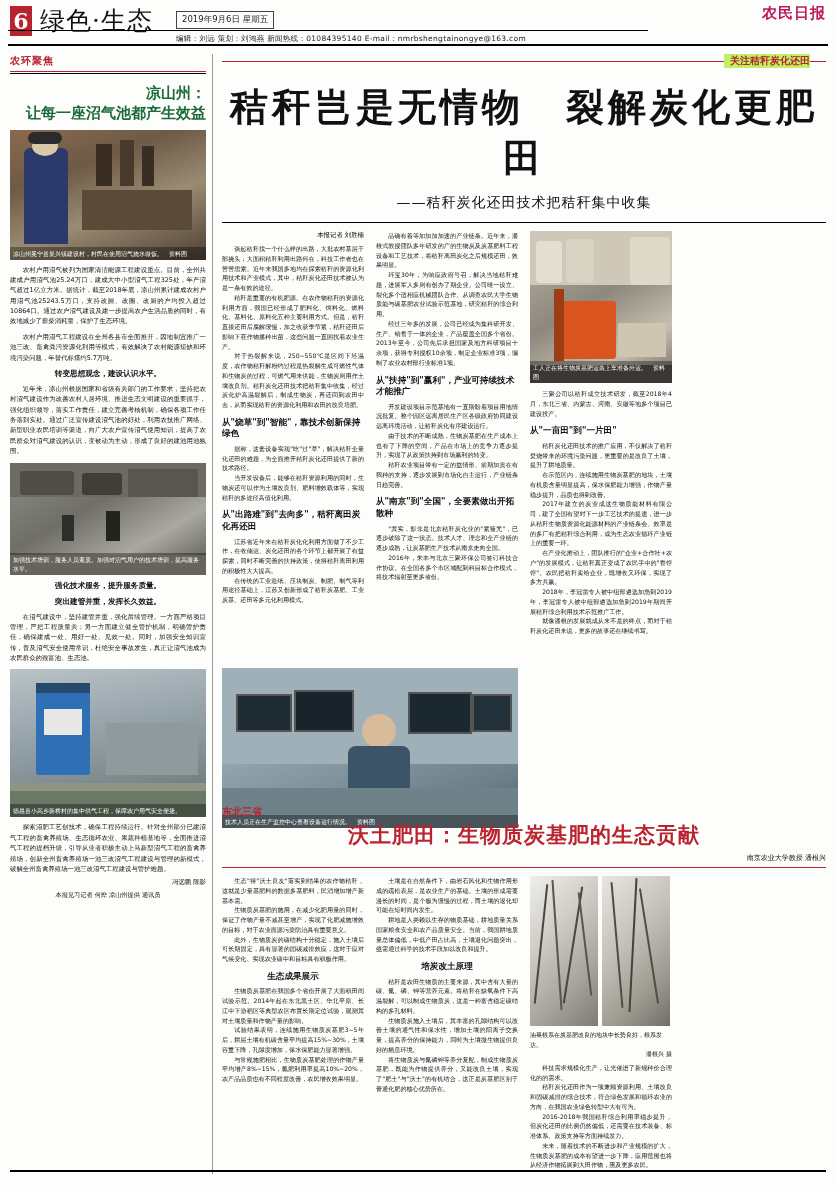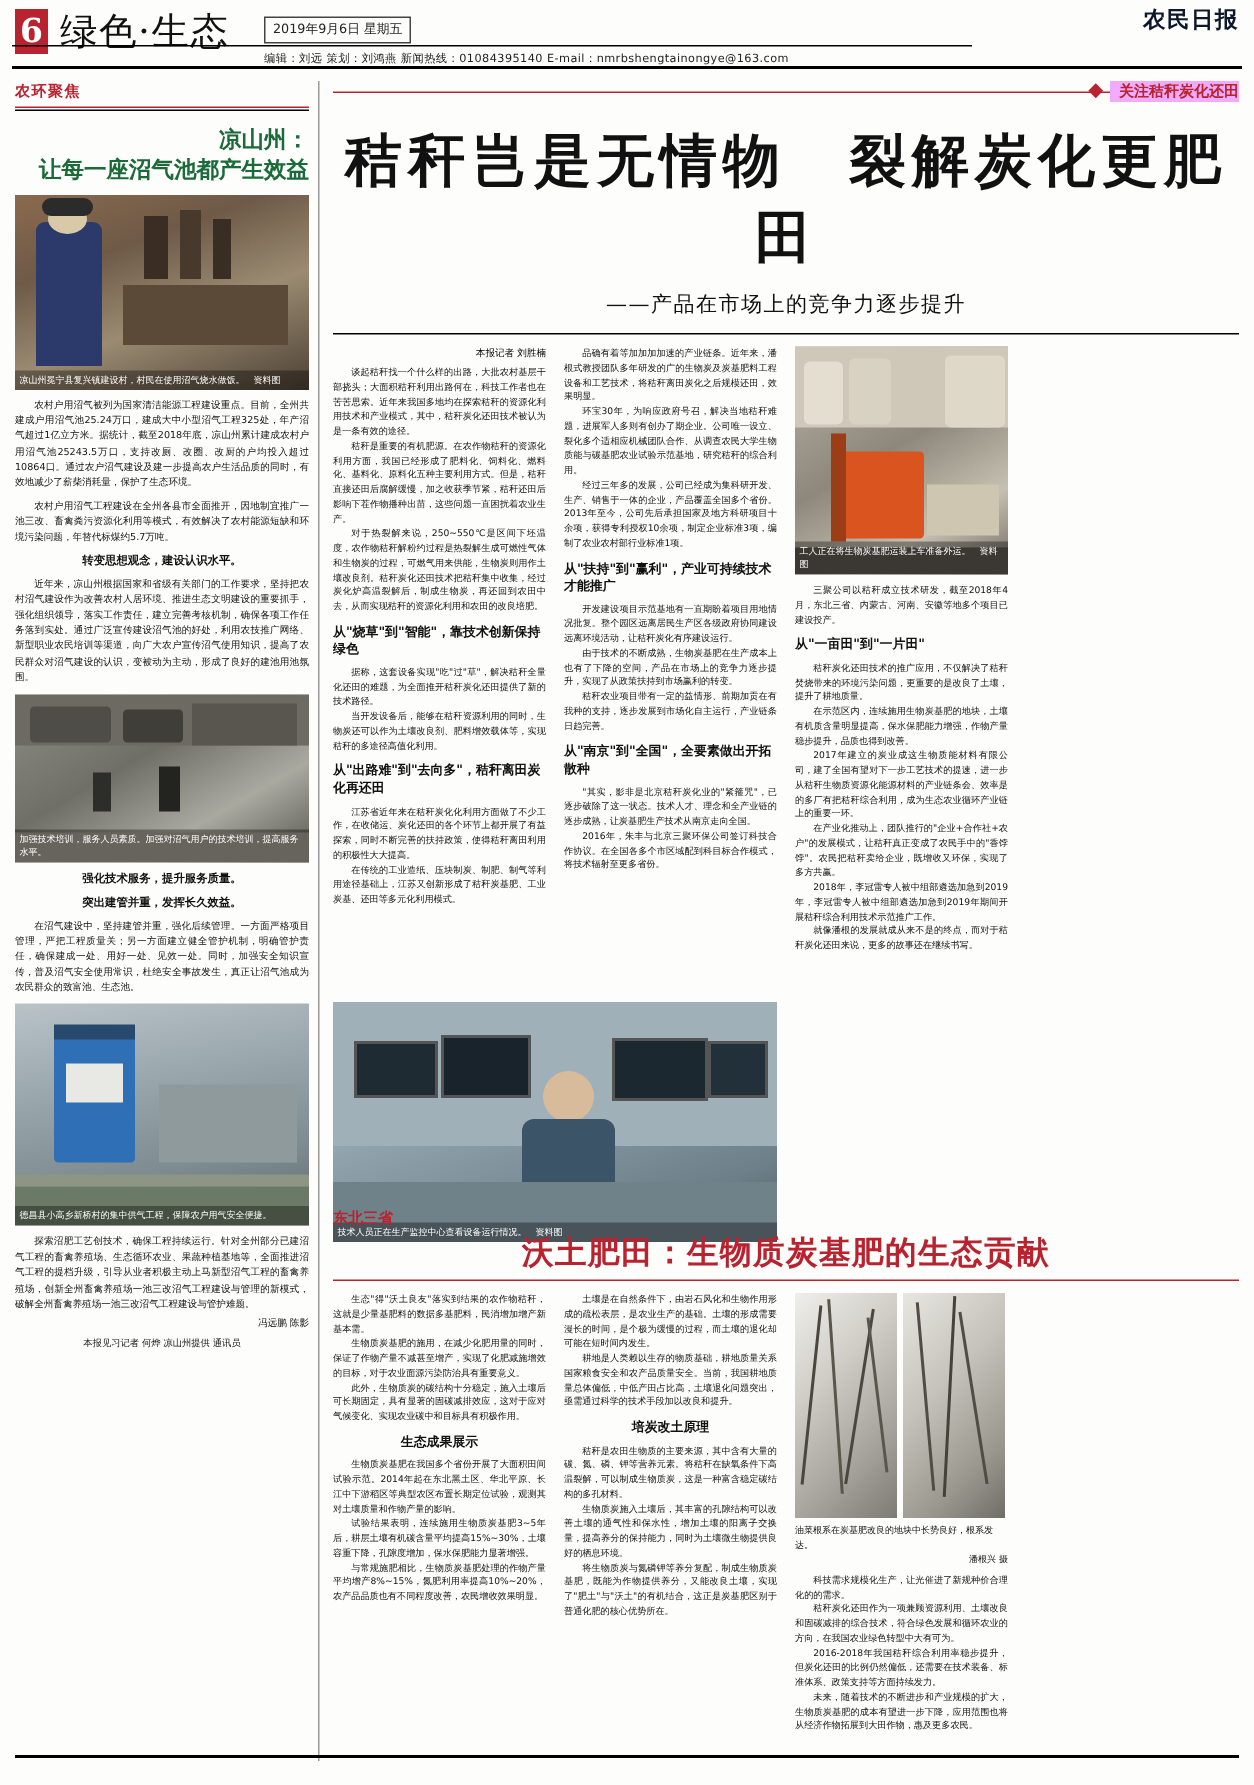--- a/index.html
+++ b/index.html
@@ -11,21 +11,21 @@
   
   .masthead{position:absolute;left:0;top:0;width:836px;height:46px;}
   .mast-num{position:absolute;left:10px;top:6px;width:22px;height:30px;
     background:#b8232f;color:#fff;font-size:22px;font-weight:bold;line-height:30px;text-align:center;
     font-family:"DejaVu Serif","Liberation Serif",serif;}
   .mast-title{position:absolute;left:40px;top:4px;font-size:25px;font-weight:normal;letter-spacing:1px;
     font-family:"DejaVu Serif","Liberation Serif",serif;color:#111;}
   .mast-date{position:absolute;left:176px;top:11px;font-size:8.5px;color:#222;
     border:0.5px solid #444;padding:2px 5px;}
   .mast-right{position:absolute;right:10px;top:4px;font-size:15px;font-weight:bold;
-    font-family:"DejaVu Serif","Liberation Serif",serif;color:#0f172a;letter-spacing:1px;}
+    font-family:"DejaVu Serif","Liberation Serif",serif;color:#be185d;letter-spacing:1px;}
   .mast-rule{position:absolute;left:8px;top:30px;width:640px;border-top:1px solid #000;}
   .mast-credits{position:absolute;left:176px;top:34px;font-size:7.5px;color:#222;letter-spacing:.3px;}
   .mast-sep{position:absolute;left:8px;top:44px;width:820px;border-top:2px solid #000;}
 
   
   .leftcol{position:absolute;left:10px;top:54px;width:196px;height:1120px;}
   .sec-label{font-size:10px;font-weight:bold;color:#b8232f;letter-spacing:1px;
     font-family:"DejaVu Serif","Liberation Serif",serif;}
   .sec-bar{border-top:1px solid #b8232f;margin-top:3px;width:100%;}
   .sec-bar2{border-top:1px solid #000;margin-top:1px;width:100%;}
@@ -40,21 +40,21 @@
   .sign{font-size:6.4px;text-align:right;margin-top:4px;color:#111;}
   .byline-c{font-size:6.2px;text-align:center;margin-top:4px;color:#111;}
 
   
   .vrule{position:absolute;top:54px;width:0;border-left:1px solid #999;height:1120px;}
 
   
   .right{position:absolute;left:222px;top:54px;width:604px;}
   .topic-bar{position:relative;height:14px;}
   .topic-bar .line{position:absolute;top:7px;left:0;width:604px;border-top:1px solid #b8232f;}
-  .topic-bar .txt{position:absolute;right:0;top:0;background:#f0abfc;padding-left:6px;
+  .topic-bar .txt{position:absolute;right:16px;top:0;background:#bef264;padding-left:6px;
     font-size:10px;font-weight:bold;color:#b8232f;font-family:"DejaVu Serif","Liberation Serif",serif;}
   .topic-bar .dia{position:absolute;right:92px;top:3px;width:7px;height:7px;background:#b8232f;
     transform:rotate(45deg);}
   .headline{font-size:38px;font-weight:bold;text-align:center;margin-top:14px;color:#111;
     font-family:"DejaVu Serif","Liberation Serif",serif;letter-spacing:4px;}
   .subheadline{font-size:14px;text-align:center;margin-top:10px;color:#111;letter-spacing:1px;
     font-family:"DejaVu Serif","Liberation Serif",serif;}
   .hrule{border-top:1px solid #000;margin-top:10px;}
 
   .cols{display:flex;margin-top:8px;}
@@ -151,21 +151,21 @@
 
   <div class="right">
 
     <div class="topic-bar">
       <div class="line"></div>
       <div class="dia"></div>
       <div class="txt">关注秸秆炭化还田</div>
     </div>
 
     <div class="headline">秸秆岂是无情物　裂解炭化更肥田</div>
-    <div class="subheadline">——产品在市场上的竞争力逐步提升</div>
+    <div class="subheadline">——秸秆炭化还田技术把秸秆集中收集</div>
     <div class="hrule"></div>
 
     <div class="cols">
 
       <div class="col">
         <div class="byline-r">本报记者 刘胜楠</div>
         <div class="body-xs">谈起秸秆找一个什么样的出路，大批农村基层干部挠头；大面积秸秆利用出路何在，科技工作者也在苦苦思索。近年来我国多地均在探索秸秆的资源化利用技术和产业模式，其中，秸秆炭化还田技术被认为是一条有效的途径。</div>
         <div class="body-xs">秸秆是重要的有机肥源。在农作物秸秆的资源化利用方面，我国已经形成了肥料化、饲料化、燃料化、基料化、原料化五种主要利用方式。但是，秸秆直接还田后腐解缓慢，加之收获季节紧，秸秆还田后影响下茬作物播种出苗，这些问题一直困扰着农业生产。</div>
         <div class="body-xs">对于热裂解来说，250~550℃是区间下坯温度，农作物秸秆解粉约过程是热裂解生成可燃性气体和生物炭的过程，可燃气用来供能，生物炭则用作土壤改良剂。秸秆炭化还田技术把秸秆集中收集，经过炭化炉高温裂解后，制成生物炭，再还回到农田中去，从而实现秸秆的资源化利用和农田的改良培肥。</div>
         <div class="inner-h">从"烧草"到"智能"，靠技术创新保持绿色</div>
@@ -222,20 +222,21 @@
       <div style="position:absolute;left:140px;top:46px;width:34px;height:34px;background:#d8bb9a;border-radius:50%;"></div>
       <div style="position:absolute;left:126px;top:78px;width:62px;height:46px;background:#3c5468;border-radius:8px 8px 0 0;"></div>
       <div style="position:absolute;left:0;bottom:0;width:296px;height:40px;background:#6f8189;"></div>
       <div class="cap">技术人员正在生产监控中心查看设备运行情况。　资料图</div>
     </div>
   </div>
 
   <div class="feature">
     <div class="feat-tag">东北三省</div>
     <div class="feat-title">沃土肥田：生物质炭基肥的生态贡献</div>
+    <div class="feat-by">南京农业大学教授 潘根兴</div>
     <div class="feat-rule"></div>
 
     <div class="cols">
 
       <div class="col">
         <div class="body-xs">生态"得"沃土良友"落实到结果的农作物秸秆，这就是少量基肥料的数据多基肥料，民消增加增产新基本需。</div>
         <div class="body-xs">生物质炭基肥的施用，在减少化肥用量的同时，保证了作物产量不减甚至增产，实现了化肥减施增效的目标，对于农业面源污染防治具有重要意义。</div>
         <div class="body-xs">此外，生物质炭的碳结构十分稳定，施入土壤后可长期固定，具有显著的固碳减排效应，这对于应对气候变化、实现农业碳中和目标具有积极作用。</div>
         <div class="inner-h" style="text-align:center;">生态成果展示</div>
         <div class="body-xs">生物质炭基肥在我国多个省份开展了大面积田间试验示范。2014年起在东北黑土区、华北平原、长江中下游稻区等典型农区布置长期定位试验，观测其对土壤质量和作物产量的影响。</div>

